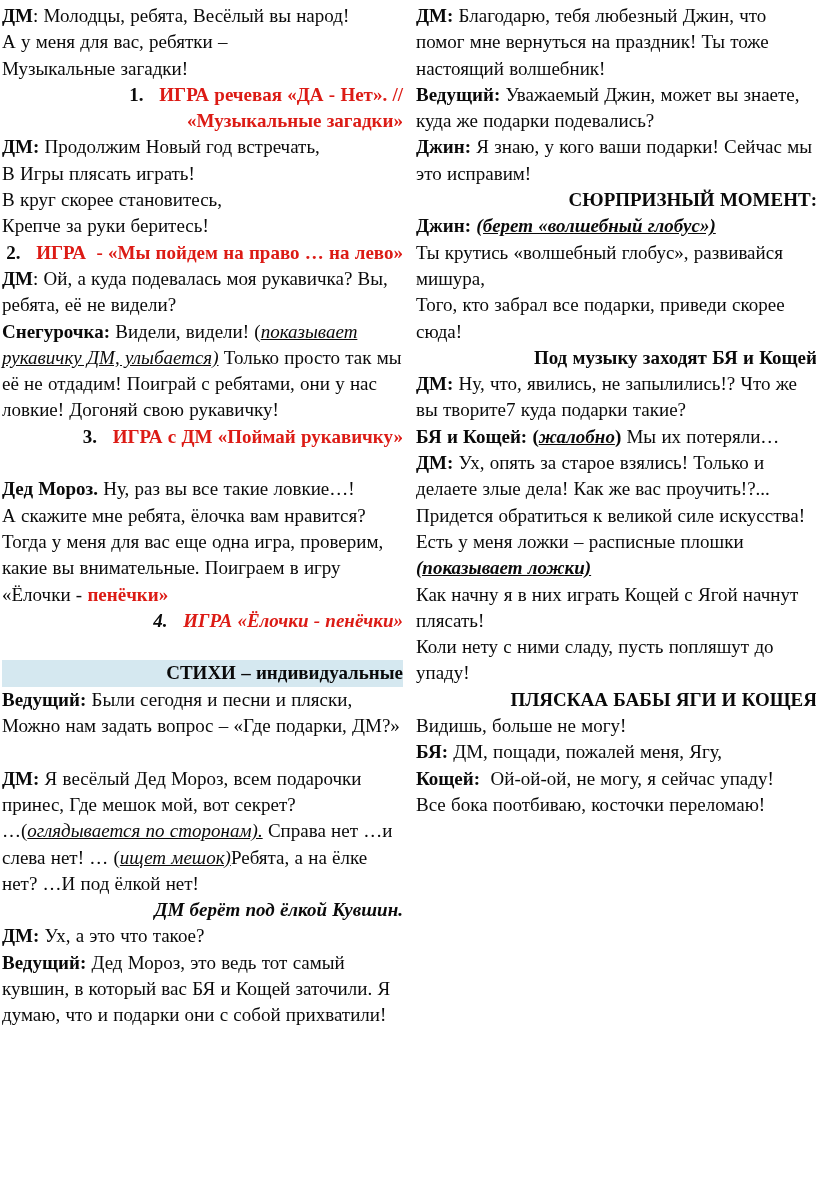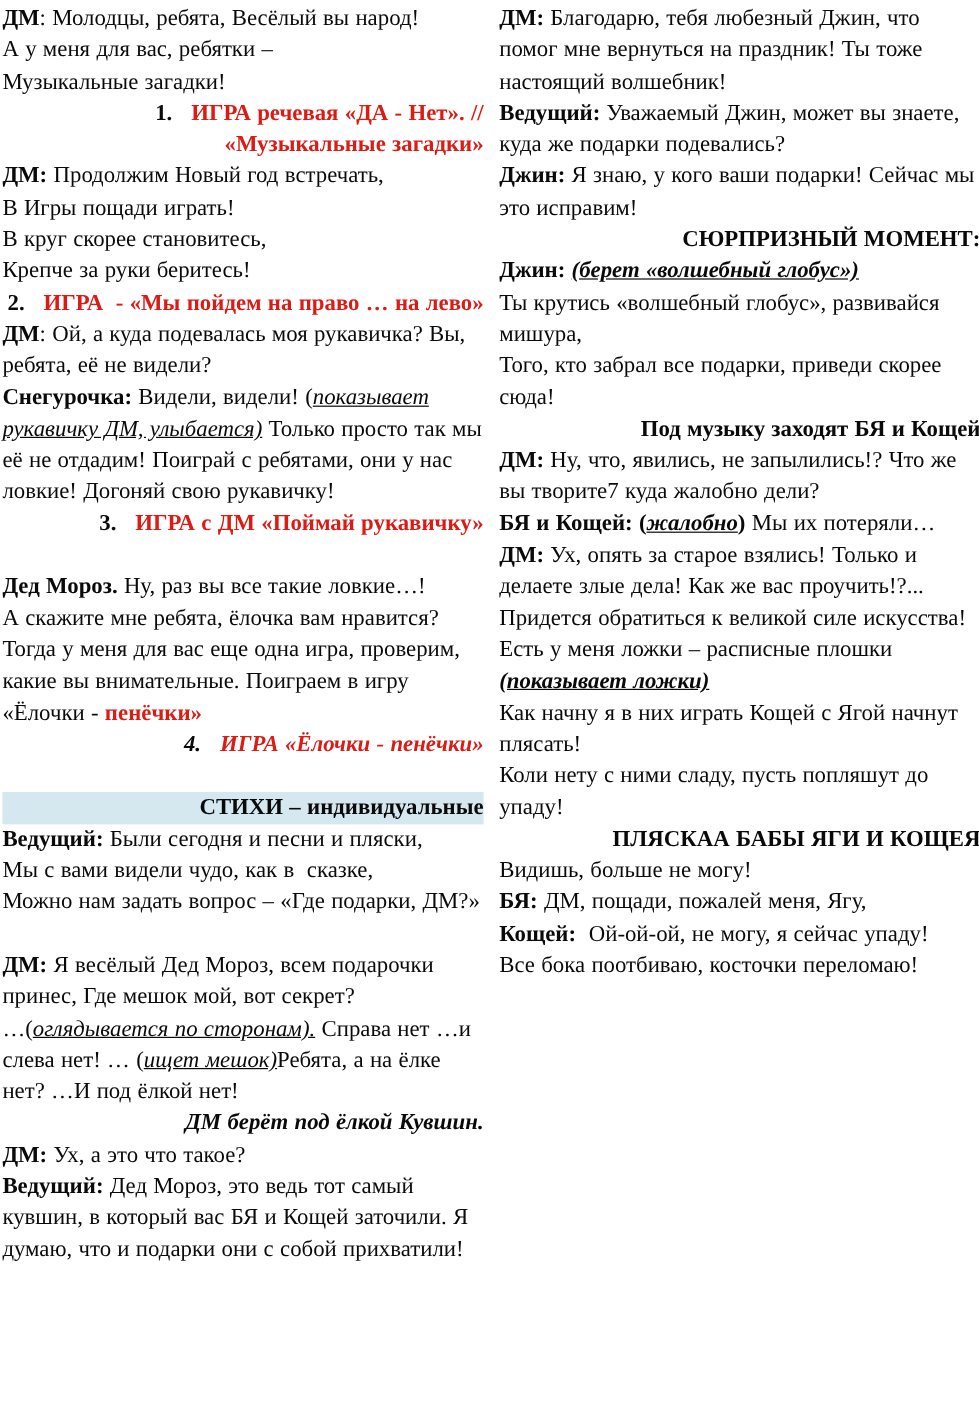--- a/index.html
+++ b/index.html
@@ -32,54 +32,53 @@
 </head>
 <body style="background: rgb(255, 255, 255); color: rgb(10, 10, 10);">
 
 <div class="doc">
   <div class="col">
       <p class="line"><span class="b">ДМ</span><span>: Молодцы, ребята, Весёлый вы народ!</span></p>
       <p class="line"><span>А у меня для вас, ребятки –</span></p>
       <p class="line"><span>Музыкальные загадки!</span></p>
       <p class="line center"><span class="b">1.&nbsp;&nbsp;&nbsp;</span><span class="b red">ИГРА речевая «ДА - Нет». // «Музыкальные загадки»</span></p>
       <p class="line"><span class="b">ДМ:</span><span> Продолжим Новый год встречать,</span></p>
-      <p class="line"><span>В Игры пощади играть!</span></p>
+      <p class="line"><span>В Игры плясать играть!</span></p>
       <p class="line"><span>В круг скорее становитесь,</span></p>
       <p class="line"><span>Крепче за руки беритесь!</span></p>
       <p class="line center"><span class="b">2.&nbsp;&nbsp;&nbsp;</span><span class="b red">ИГРА&nbsp; - «Мы пойдем на право … на лево»</span></p>
       <p class="line"><span class="b">ДМ</span><span>: Ой, а куда подевалась моя рукавичка? Вы, ребята, её не видели?</span></p>
       <p class="line"><span class="b">Снегурочка:</span><span> Видели, видели! (</span><span class="i u">показывает рукавичку ДМ, улыбается)</span><span> Только просто так мы её не отдадим! Поиграй с ребятами, они у нас ловкие! Догоняй свою рукавичку!</span></p>
       <p class="line center"><span class="b">3.&nbsp;&nbsp;&nbsp;</span><span class="b red">ИГРА с ДМ «Поймай рукавичку»</span></p>
       <p class="line">&nbsp;</p>
       <p class="line"><span class="b">Дед Мороз.</span><span> Ну, раз вы все такие ловкие…!</span></p>
       <p class="line"><span>А скажите мне ребята, ёлочка вам нравится?</span></p>
       <p class="line"><span>Тогда у меня для вас еще одна игра, проверим, какие вы внимательные. Поиграем в игру «Ёлочки - </span><span class="b red">пенёчки»</span></p>
       <p class="line center"><span class="b i">4.&nbsp;&nbsp;&nbsp;</span><span class="b i red">ИГРА «Ёлочки - пенёчки»</span></p>
       <p class="line">&nbsp;</p>
       <p class="line center hl"><span class="b">СТИХИ – индивидуальные</span></p>
       <p class="line"><span class="b">Ведущий:</span><span> Были сегодня и песни и пляски,</span></p>
-      <p class="line"><span>Мы с вами видели чудо, как в&nbsp; сказке,</span></p>
       <p class="line"><span>Можно нам задать вопрос – «Где подарки, ДМ?»</span></p>
       <p class="line">&nbsp;</p>
       <p class="line"><span class="b">ДМ:</span><span> Я весёлый Дед Мороз, всем подарочки принес, Где мешок мой, вот секрет?</span></p>
       <p class="line"><span>…(</span><span class="i u">оглядывается по сторонам).</span><span> Справа нет …и слева нет! … (</span><span class="i u">ищет мешок)</span><span>Ребята, а на ёлке нет? …И под ёлкой нет!</span></p>
       <p class="line center"><span class="b i">ДМ берёт под ёлкой Кувшин.</span></p>
       <p class="line"><span class="b">ДМ:</span><span> Ух, а это что такое?</span></p>
       <p class="line"><span class="b">Ведущий:</span><span> Дед Мороз, это ведь тот самый кувшин, в который вас БЯ и Кощей заточили. Я думаю, что и подарки они с собой прихватили!</span></p>
     </div>
   <div class="col">
       <p class="line"><span class="b">ДМ:</span><span> Благодарю, тебя любезный Джин, что помог мне вернуться на праздник! Ты тоже настоящий волшебник!</span></p>
       <p class="line"><span class="b">Ведущий:</span><span> Уважаемый Джин, может вы знаете, куда же подарки подевались?</span></p>
       <p class="line"><span class="b">Джин:</span><span> Я знаю, у кого ваши подарки! Сейчас мы это исправим!</span></p>
       <p class="line center"><span class="b">СЮРПРИЗНЫЙ МОМЕНТ:</span></p>
       <p class="line"><span class="b">Джин: </span><span class="b i u">(берет «волшебный глобус»)</span></p>
       <p class="line"><span>Ты крутись «волшебный глобус», развивайся мишура,</span></p>
       <p class="line"><span>Того, кто забрал все подарки, приведи скорее сюда!</span></p>
       <p class="line center"><span class="b">Под музыку заходят БЯ и Кощей</span></p>
-      <p class="line"><span class="b">ДМ:</span><span> Ну, что, явились, не запылились!? Что же вы творите7 куда жалобно дели?</span></p>
+      <p class="line"><span class="b">ДМ:</span><span> Ну, что, явились, не запылились!? Что же вы творите7 куда подарки такие?</span></p>
       <p class="line"><span class="b">БЯ и Кощей: (</span><span class="b i u">жалобно</span><span class="b">)</span><span> Мы их потеряли…</span></p>
       <p class="line"><span class="b">ДМ:</span><span> Ух, опять за старое взялись! Только и делаете злые дела! Как же вас проучить!?... Придется обратиться к великой силе искусства! Есть у меня ложки – расписные плошки </span><span class="b i u">(показывает ложки)</span></p>
       <p class="line"><span>Как начну я в них играть Кощей с Ягой начнут плясать!</span></p>
       <p class="line"><span>Коли нету с ними сладу, пусть попляшут до упаду!</span></p>
       <p class="line center"><span class="b">ПЛЯСКАА БАБЫ ЯГИ И КОЩЕЯ</span></p>
       <p class="line"><span>Видишь, больше не могу!</span></p>
       <p class="line"><span class="b">БЯ:</span><span> ДМ, пощади, пожалей меня, Ягу,</span></p>
       <p class="line"><span class="b">Кощей:</span><span>&nbsp; Ой-ой-ой, не могу, я сейчас упаду!</span></p>
       <p class="line"><span>Все бока поотбиваю, косточки переломаю!</span></p>
     </div>

